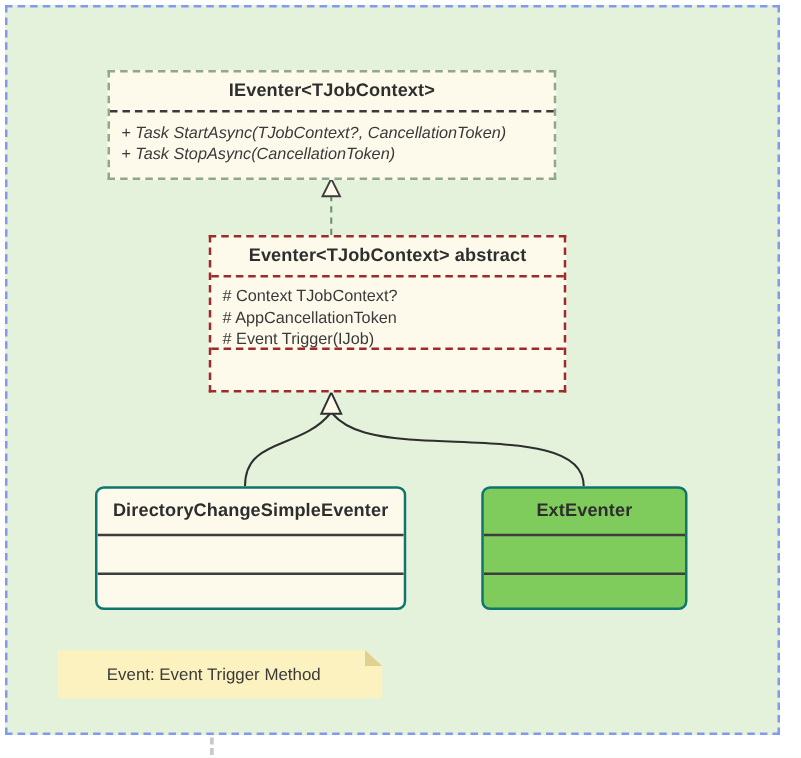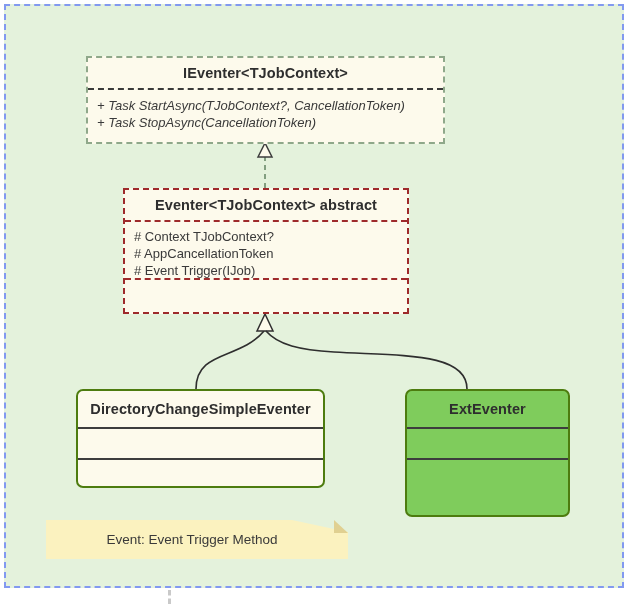--- a/index.html
+++ b/index.html
@@ -83,20 +83,21 @@
   #abstract-box {
     left: 123px;
     top: 188px;
     width: 286px;
     height: 126px;
     border: 2.5px dashed #9e2a2b;
     border-style: dashed;
   }
   #abstract-box {
     border-image: none;
+    margin-left: 44px;
   }
   #abstract-box .uml-title {
     height: 30px;
     line-height: 30px;
     font-size: 14.5px;
     border-bottom: 2.5px dashed #9e2a2b;
   }
   #abstract-box .uml-members {
     padding: 6px 0 0 9px;
     font-size: 13px;
@@ -104,21 +105,21 @@
     height: 58px;
     box-sizing: border-box;
     border-bottom: 2.5px dashed #9e2a2b;
   }
   #abstract-box .uml-empty {
     height: 32px;
   }
 
   
   .concrete {
-    border: 2px solid #4d7c0f;
+    border: 2px solid #0f766e;
     border-radius: 7px;
     overflow: hidden;
   }
   .concrete .uml-title {
     height: 36px;
     line-height: 36px;
     font-size: 14.5px;
     border-bottom: 2px solid #3d3d3d;
   }
   .concrete .row {
@@ -132,33 +133,31 @@
     left: 76px;
     top: 389px;
     width: 249px;
     height: 99px;
     background: #fdfaec;
   }
   #ext-box {
     left: 385px;
     top: 389px;
     width: 165px;
-    height: 128px;
+    height: 99px;
     background: #7fcc5c;
-    margin-left: 20px;
   }
 
   
   #note {
     position: absolute;
     left: 46px;
     top: 520px;
     width: 260px;
     height: 39px;
-    padding-left: 42px;
   }
   #note .note-body {
     position: absolute;
     inset: 0;
     background: #fbf2bf;
     clip-path: polygon(0 0, 246px 0, 100% 12px, 100% 100%, 0 100%);
   }
   #note .note-fold {
     position: absolute;
     right: 0;

